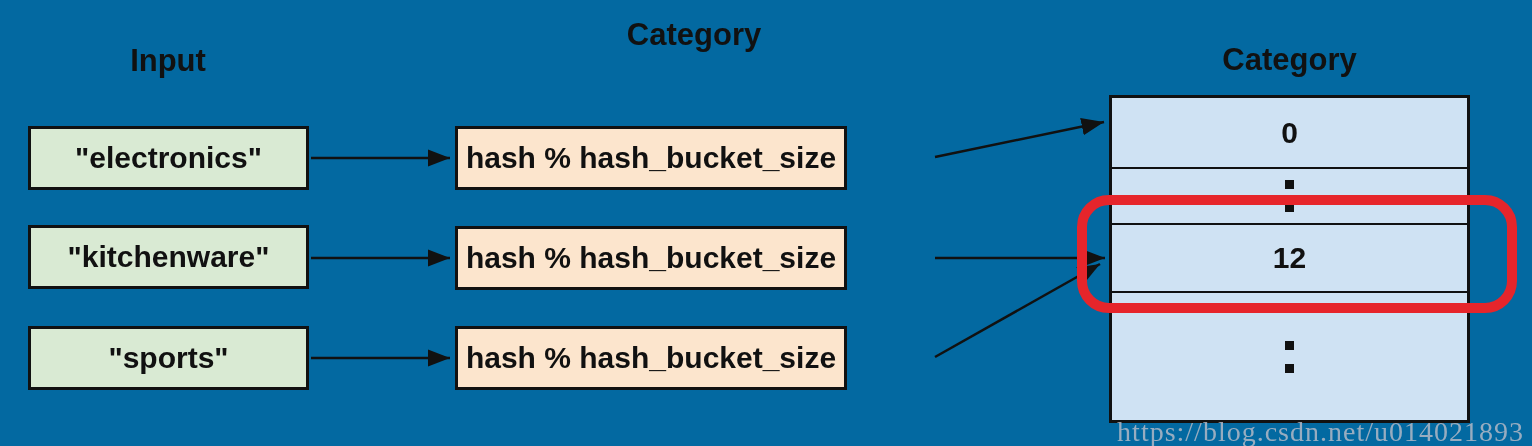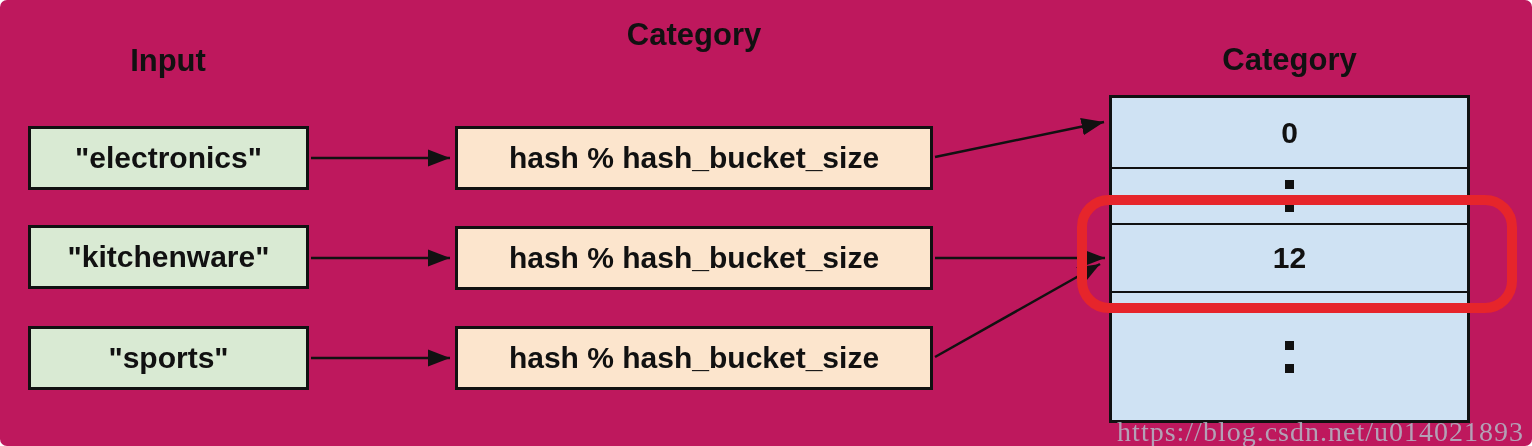--- a/index.html
+++ b/index.html
@@ -1,34 +1,34 @@
 <!DOCTYPE html>
 <html><head>
 <meta charset="utf-8">
 <style>
   html,body{margin:0;padding:0;background:#fff;}
   .canvas{
-    position:relative;width:1532px;height:446px;background:#be185d;overflow:hidden;
-    font-family:"Liberation Sans",sans-serif;color:#111;border-radius:7px;
+    position:relative;width:1532px;height:446px;background:#0369a1;overflow:hidden;
+    font-family:"Liberation Sans",sans-serif;color:#111;
   }
   .heading{
     position:absolute;text-align:center;font-weight:bold;font-size:31px;line-height:37px;color:#111;
   }
   .h-input{left:28px;width:280px;top:42px;}
   .h-calc{left:455px;width:478px;top:16px;}
   .h-category{left:1109px;width:361px;top:41px;}
 
   .node{
     position:absolute;box-sizing:border-box;border:3px solid #111;
     display:flex;align-items:center;justify-content:center;
     font-weight:bold;font-size:30px;
   }
   .input-node{left:28px;width:281px;height:64px;background:#d9ead3;}
   .in-1{top:126px;} .in-2{top:225px;} .in-3{top:326px;}
-  .calc-node{left:455px;width:478px;height:64px;background:#fce5cd;}
+  .calc-node{left:455px;width:392px;height:64px;background:#fce5cd;}
   .c-1{top:126px;} .c-2{top:226px;} .c-3{top:326px;}
 
   .table{
     position:absolute;left:1109px;top:95px;width:361px;height:328px;
     box-sizing:border-box;border:3px solid #111;background:#cfe2f3;
     display:flex;flex-direction:column;
   }
   .trow{
     box-sizing:border-box;border-bottom:2px solid #111;
     display:flex;align-items:center;justify-content:center;

